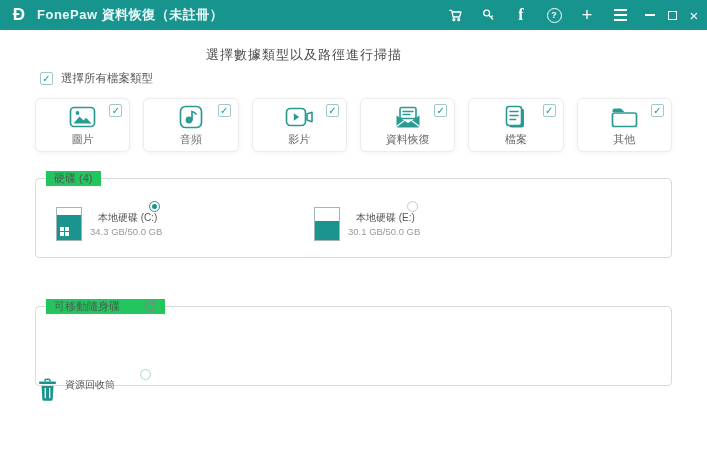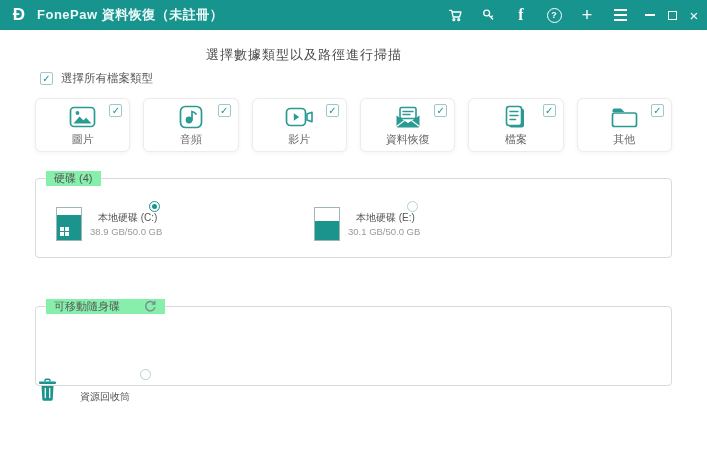--- a/index.html
+++ b/index.html
@@ -78,21 +78,21 @@
   .card-label { font-size:11px; color:#666; margin-top:3px; }
 
   
   .fbox {
     position:absolute; left:35px; width:637px; height:80px;
     border:1px solid #dadada; border-radius:4px; background:#fff;
   }
   .fbox-disks { top:178px; }
   .fbox-removable { top:278px;margin-top:28px; }
   .legend {
-    position:absolute; top:-8px; left:10px; background:#86efac; padding:0 8px;
+    position:absolute; top:-8px; left:10px; background:#22c55e; padding:0 8px;
     font-size:11px; color:#555; display:flex; align-items:center; gap:24px;
   }
 
   
   .drive {
     position:absolute; top:0; height:80px; width:133px; cursor:pointer;
   }
   .drive-icon {
     position:absolute; left:0; top:28px; width:26px; height:34px;
     border:1px solid #9fb6b5; background:#fff; overflow:hidden;
@@ -107,21 +107,21 @@
     background:#fff; cursor:pointer; position:relative; flex:none;
   }
   .radio.selected { border-color:#18948f; }
   .radio.selected::after {
     content:""; position:absolute; inset:1.8px; border-radius:50%; background:#18948f;
   }
   .drive .radio { position:absolute; left:93px; top:22px; }
 
   
   .recycle {
-    position:absolute; top:378px; left:38px; display:flex; align-items:flex-end; gap:23px;
+    position:absolute; top:378px; left:38px; display:flex; align-items:flex-start; gap:8px;
     cursor:pointer;
   }
   .recycle-label { font-size:10px; color:#555; padding-bottom:2px; }
   .recycle-radio { position:absolute; top:369px; left:140px; }
 
   .refresh-btn { display:flex; align-items:center; cursor:pointer; }
 </style>
 </head>
 <body>
 
@@ -274,21 +274,21 @@
       <span class="drive-icon">
         <span class="drive-fill" style="height: 78%;"></span>
         <svg class="win-logo" width="9" height="9" viewBox="0 0 9 9">
           <rect x="0" y="0" width="4" height="4" fill="#fff"></rect>
             <rect x="5" y="0" width="4" height="4" fill="#fff"></rect>
           <rect x="0" y="5" width="4" height="4" fill="#fff"></rect>
             <rect x="5" y="5" width="4" height="4" fill="#fff"></rect>
         </svg>
       </span>
       <span class="d-name">本地硬碟 (C:)</span>
-      <span class="d-cap">38.9 GB/50.0 GB</span>
+      <span class="d-cap">34.3 GB/50.0 GB</span>
       <span class="radio selected"></span>
     </div>
 
 
     <div class="drive" style="left:278px;">
       <span class="drive-icon">
         <span class="drive-fill" style="height: 60%;"></span>
       </span>
       <span class="d-name">本地硬碟 (E:)</span>
       <span class="d-cap">30.1 GB/50.0 GB</span>

